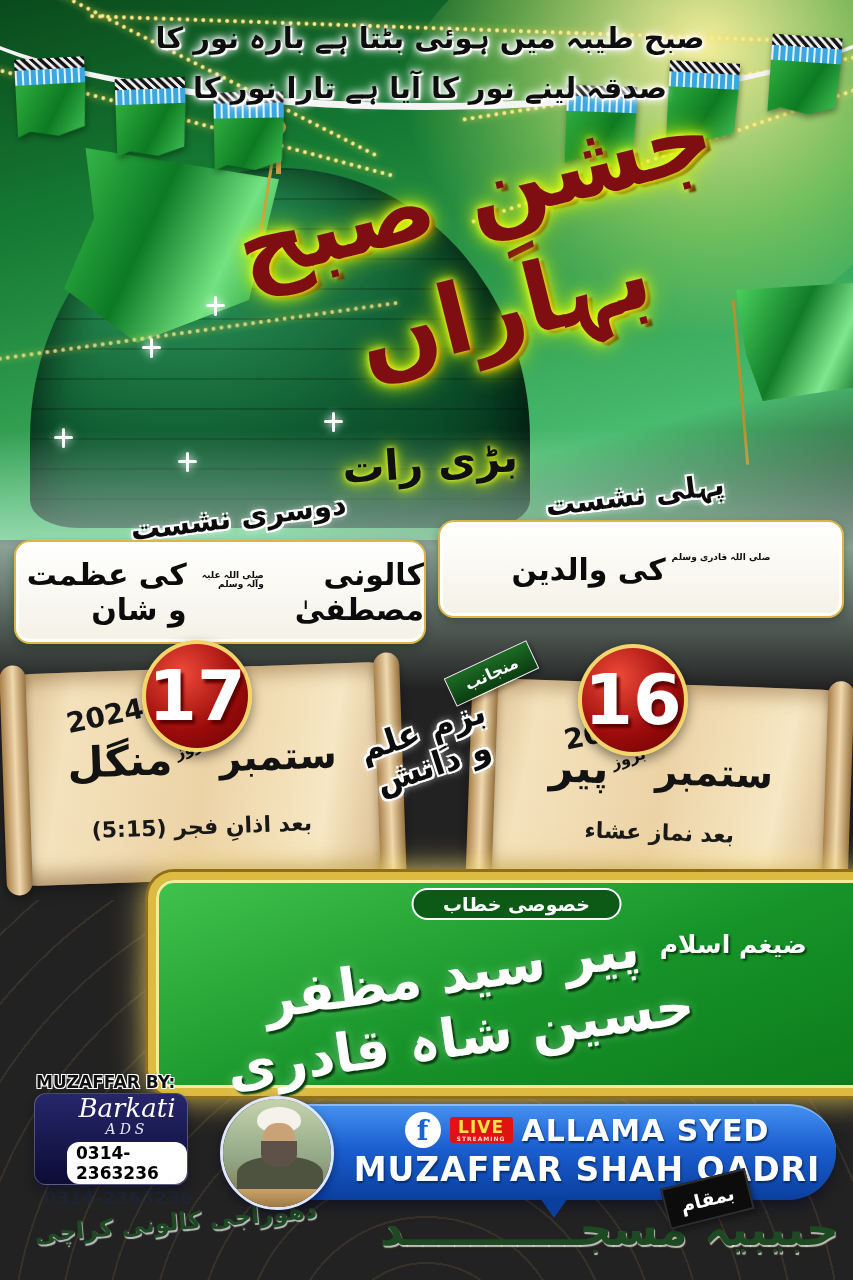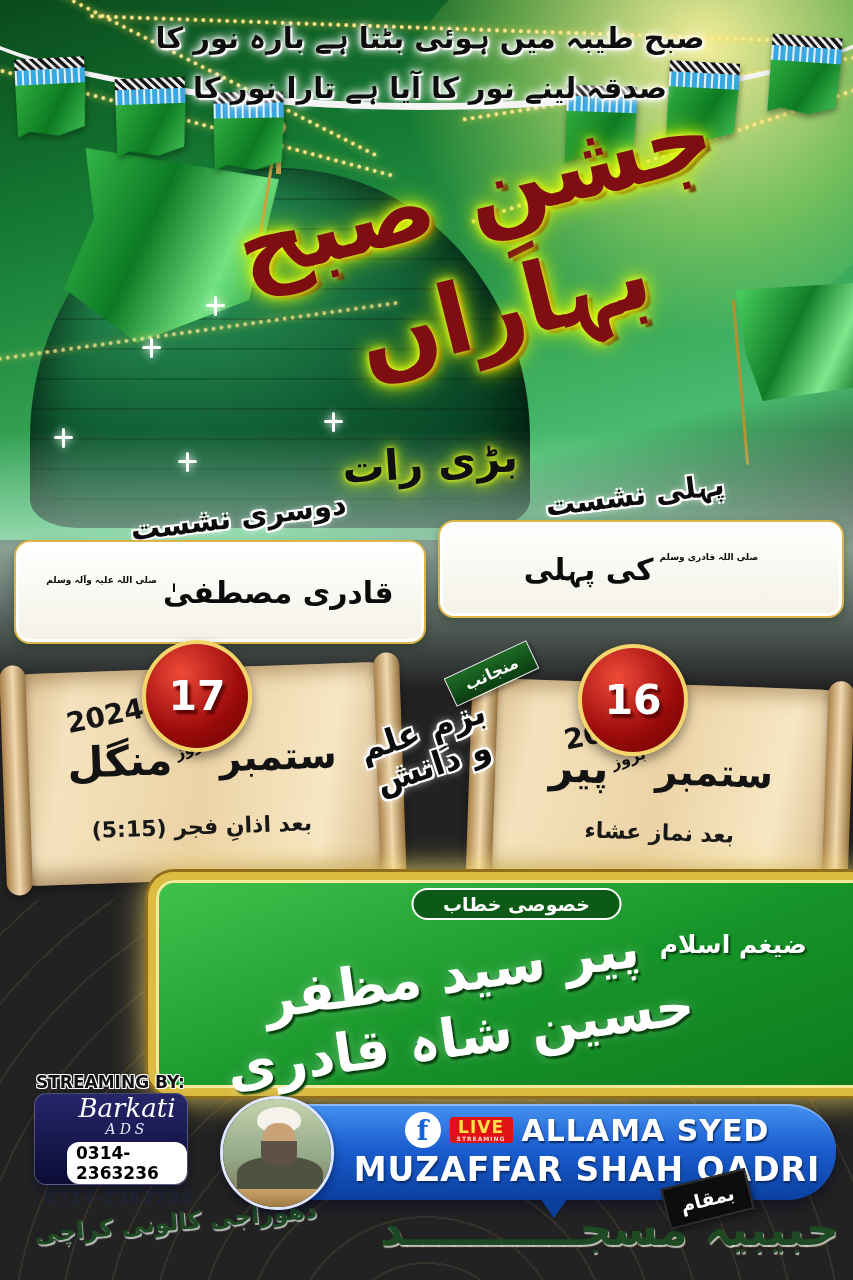--- a/index.html
+++ b/index.html
@@ -82,21 +82,21 @@
   
   .scroll{background:linear-gradient(100deg,#d9b989 0%,#f4e2bd 16%,#ecd3a6 50%,#f7e7c4 80%,#d3b283 100%);
     border-radius:24px;box-shadow:inset 0 10px 16px rgba(120,80,30,.35),inset 0 -12px 18px rgba(110,70,25,.42),0 6px 14px rgba(0,0,0,.28);}
   .scroll::before,.scroll::after{content:"";position:absolute;top:-9px;bottom:-9px;width:26px;border-radius:13px;
     background:linear-gradient(90deg,#a87f48,#f0d8ae 50%,#96713d);box-shadow:0 4px 8px rgba(0,0,0,.3);}
   .scroll::before{left:-7px;} .scroll::after{right:-7px;}
   .day-badge{width:110px;height:112px;border-radius:50%;z-index:5;
     background:radial-gradient(circle at 35% 28%,#ef4a38,#9c0b0b 58%,#670303);
     border:4px solid #f3d56b;box-shadow:0 5px 12px rgba(0,0,0,.45);
     display:flex;align-items:center;justify-content:center;
-    color:#fff;font-size:41px;font-weight:bold;text-shadow:3px 4px 3px #5e0202;}
+    color:#fff;font-size:70px;font-weight:bold;text-shadow:3px 4px 3px #5e0202;}
   .scroll-year{font-size:28px;font-weight:bold;color:#151515;}
   .scroll-line{display:flex;flex-direction:row;align-items:center;justify-content:center;gap:6px;
     font-weight:bold;color:#131313;}
   .scroll-month{font-size:38px;} .scroll-prep{font-size:16px;transform:rotate(-20deg) translateY(-12px);} .scroll-wday{font-size:42px;}
   .scroll-time{font-size:22px;font-weight:bold;color:#181818;text-align:center;letter-spacing:1px;}
 
   .org-tag{background:linear-gradient(#1c6b24,#0b3d11);border:1px solid #ececec;color:#fff;
     font-size:16px;font-weight:bold;padding:5px 16px;transform:rotate(-25deg);box-shadow:2px 3px 5px rgba(0,0,0,.35);}
   .org-name{font-size:33px;font-weight:bold;color:#0d0d0d;text-align:center;line-height:1.1;transform:rotate(-18deg);
     text-shadow:-2px -2px 0 #fff,2px -2px 0 #fff,-2px 2px 0 #fff,2px 2px 0 #fff,0 0 10px #fff;}
@@ -227,29 +227,30 @@
   <div class="abs naat" dir="rtl" style="top:66px;">صدقہ لینے نور کا آیا ہے تارا نور کا</div>
   <div class="abs naat" dir="rtl" style="top:16px;">صبح طیبہ میں ہوئی بٹتا ہے بارہ نور کا</div>
 
   <div class="abs main-title" dir="rtl">جشنِ صبح بہاراں</div>
   <div class="abs big-night" dir="rtl">بڑی رات</div>
 
   <div class="abs sess-head" dir="rtl" style="left:545px;top:478px;transform:rotate(-7deg);">پہلی نشست</div>
   <div class="abs sess-box" style="left:438px;top:520px;width:406px;height:98px;">
     <div class="topic" dir="rtl">
       <span class="salawat">صلی اللہ قادری وسلم</span>
-      <span>کی پہلی</span>
+      <span>کی والدین</span>
     </div>
   </div>
 
   <div class="abs sess-head" dir="rtl" style="left:130px;top:500px;transform:rotate(-7deg);">دوسری نشست</div>
   <div class="abs sess-box" style="left:14px;top:540px;width:412px;height:104px;">
     <div class="topic" dir="rtl">
-      <span>قادری مصطفیٰ</span>
+      <span>کالونی مصطفیٰ</span>
       <span class="salawat">صلی اللہ علیہ وآلہ وسلم</span>
+      <span>کی عظمت و شان</span>
     </div>
   </div>
 
   <div class="abs scroll" style="left:476px;top:684px;width:368px;height:196px;transform:rotate(2deg);">
     <div class="abs scroll-year" style="left:86px;top:34px;transform:rotate(-14deg);">2024</div>
     <div class="abs scroll-line" dir="rtl" style="left:30px;top:62px;width:310px;">
       <span class="scroll-month">ستمبر</span>
       <span class="scroll-prep">بروز</span>
       <span class="scroll-wday">پیر</span>
     </div>
@@ -271,21 +272,21 @@
   <div class="abs org-tag" dir="rtl" style="left:446px;top:658px;">منجانب</div>
   <div class="abs org-name" dir="rtl" style="left:348px;top:712px;width:160px;">بزمِ علم و دانش</div>
 
   <div class="abs panel-glow"></div>
   <div class="abs panel">
     <div class="abs panel-pill" dir="rtl">خصوصی خطاب</div>
     <div class="abs honorific" dir="rtl">ضیغم اسلام</div>
     <div class="abs speaker-name" dir="rtl">پیر سید مظفر حسین شاہ قادری</div>
   </div>
 
-  <div class="abs designed-label">STREAMING BY:</div>
+  <div class="abs designed-label">MUZAFFAR BY:</div>
   <div class="abs designer-box">
     <div class="brand1">Barkati</div>
     <div class="brand2">ADS</div>
     <div class="phone-pill">0314-2363236</div>
   </div>
   <div class="abs phone-ghost">0314-2363236</div>
 
   <div class="abs live-bar"></div>
   <div class="abs bar-tail"></div>
   <div class="abs speaker-photo">

